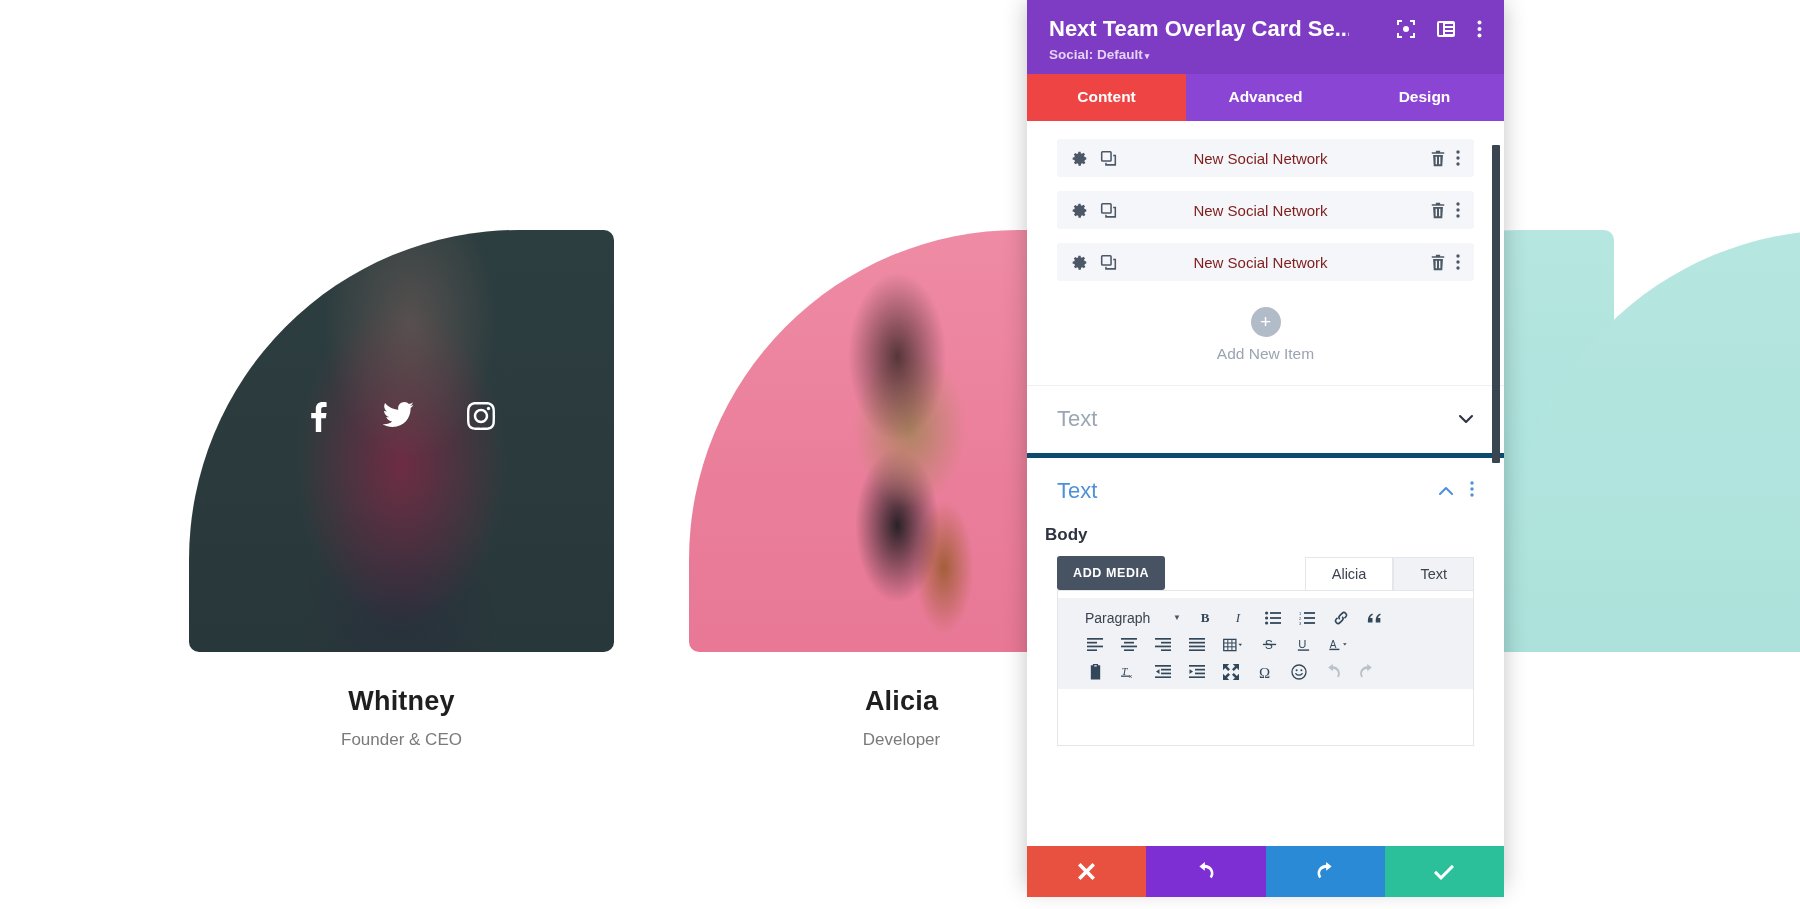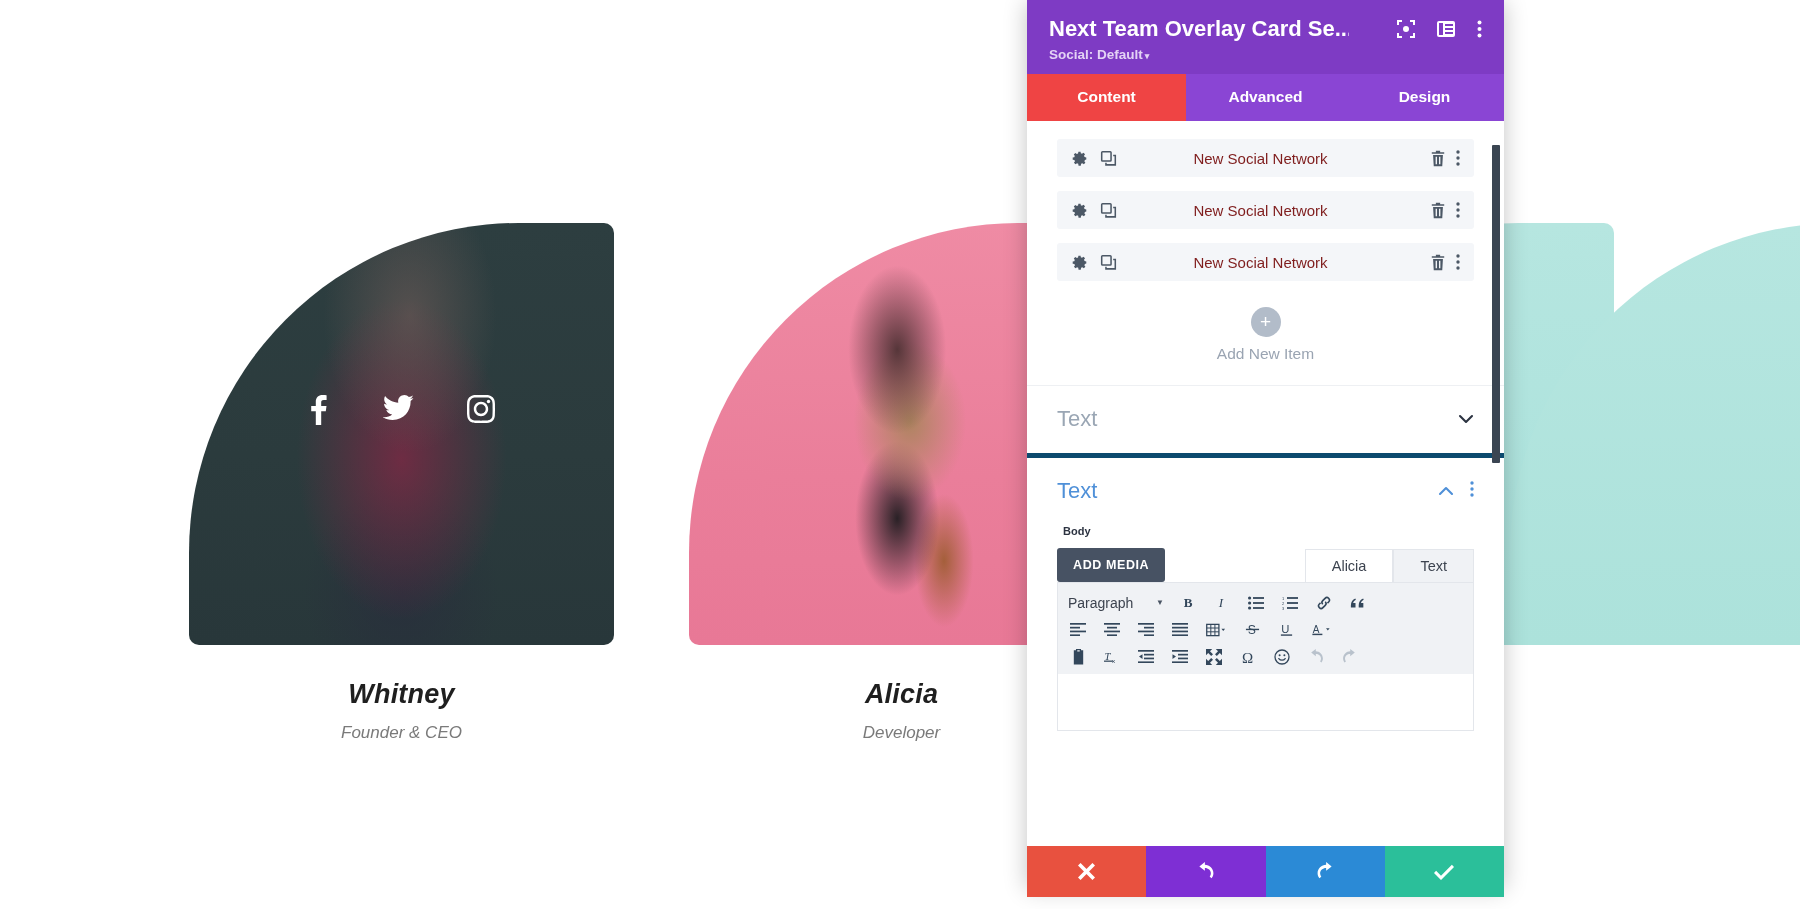--- a/index.html
+++ b/index.html
@@ -9,22 +9,22 @@
     overflow: hidden;
     background: #ffffff;
     font-family: "Liberation Sans", sans-serif;
   }
 
   
   #page { position: relative; width: 1800px; height: 909px; background: #fff; }
 
   .team-row {
     position: absolute;
-    top: 11px; left: 0;
-    width: 1800px; height: 671px; font-style: italic;
+    top: 18px; left: 0;
+    width: 1800px; height: 671px;
   }
 
   .team-card {
     position: absolute;
     top: 212px;
     width: 425px;
   }
   .card-1 { left: 189px; }
   .card-2 { left: 689px; }
   .card-3 { left: 1189px; }
@@ -192,22 +192,22 @@
     display: flex;
     align-items: center;
   }
   .accordion-title { font-size: 22px; color: #9aa6b4; flex: 1; }
   .accordion-title.open { color: #4f90d8; }
   .accordion .acc-icons { display: flex; align-items: center; gap: 16px; }
   .chev { width: 16px; height: 16px; display: block; }
 
   .text-section { border-top: 5px solid #0c4a6e; }
   .field-label {
-    padding: 0 36px;
-    font-size: 11px;
+    padding: 0 18px;
+    font-size: 17px;
     color: #2c3341;
     font-weight: bold;
     margin-bottom: 11px;
   }
 
   .editor-wrap { padding: 0 30px; }
   .editor-top { display: flex; align-items: center; }
   .add-media-btn {
     background: #475263;
     color: #fff;
@@ -228,21 +228,21 @@
     border: 1px solid #e3e6eb;
     border-bottom: none;
     cursor: pointer;
   }
   .vt-tab.active { background: #ffffff; }
 
   .tiny-editor {
     border: 1px solid #e3e6eb;
     background: #fff;
   }
-  .tiny-toolbar { background: #f0f2f5; padding: 6px 4px 4px 0; }
+  .tiny-toolbar { background: #f0f2f5; padding: 6px 4px 4px 17px; margin-top: 7px; }
   .tiny-row { display: flex; align-items: center; gap: 2px; padding: 1px 4px; }
   .tbtn {
     width: 32px; height: 25px;
     display: flex; align-items: center; justify-content: center;
     cursor: pointer; border-radius: 2px;
   }
   .tbtn svg { display: block; fill: #33475b; }
   .tbtn.disabled svg { fill: #b9c2cc; }
   .para-select {
     display: flex; align-items: center;

